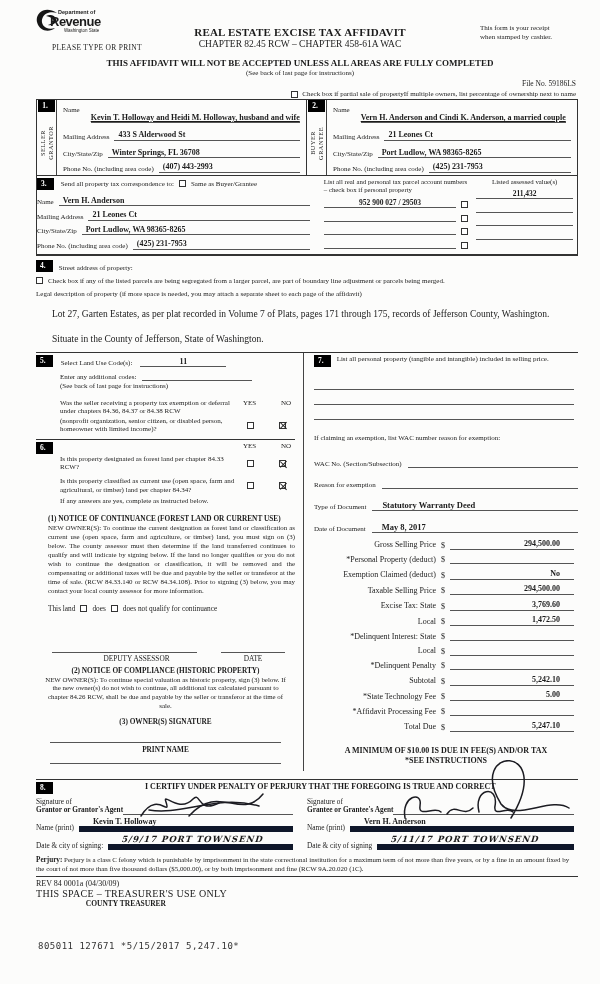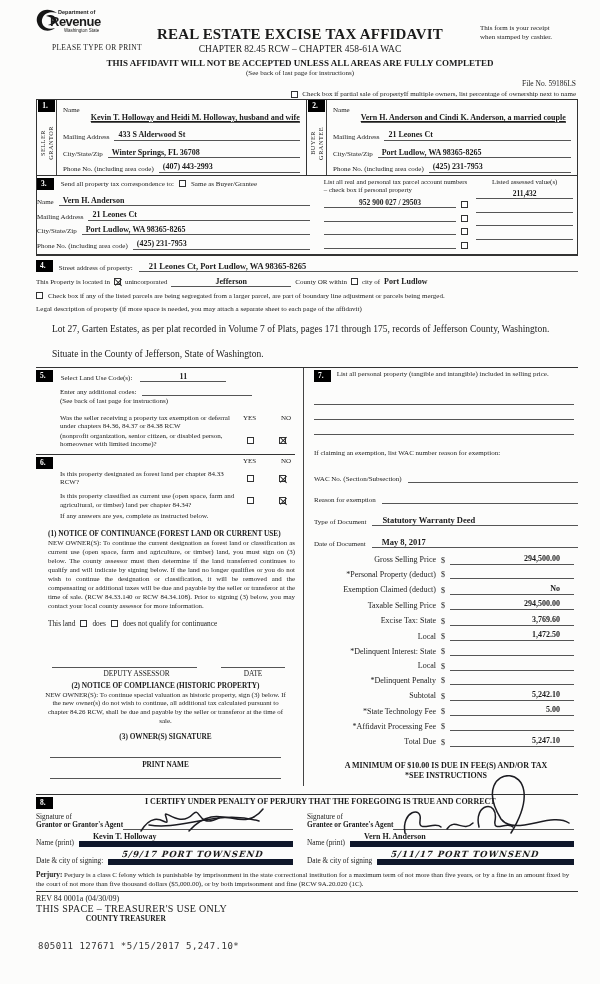--- a/index.html
+++ b/index.html
@@ -17,21 +17,21 @@
   .val{font-weight:bold;font-size:8px;}
   
   .hdr{position:relative;height:56px;}
   .logo{position:absolute;left:36px;top:8px;width:110px;height:30px;}
   .logo svg{position:absolute;left:0;top:0;}
   .logo-top{position:absolute;left:22px;top:1px;font-size:5.5px;font-weight:bold;font-family:"Liberation Sans",sans-serif;}
   .logo-main{position:absolute;left:14px;top:6px;font-size:13px;font-weight:bold;font-family:"Liberation Sans",sans-serif;letter-spacing:-0.5px;}
   .logo-sub{position:absolute;left:28px;top:20px;font-size:4.5px;font-family:"Liberation Sans",sans-serif;}
   .please{position:absolute;left:52px;top:43px;font-size:7.5px;letter-spacing:0.3px;}
   .hdr-c{position:absolute;left:120px;right:120px;top:26px;text-align:center;}
-  .title{font-size:15px;font-weight:bold;letter-spacing:0.2px;}
+  .title{font-size:11px;font-weight:bold;letter-spacing:0.2px;}
   .subtitle{font-size:9.5px;margin-top:1px;}
   .receipt-note{position:absolute;right:24px;top:24px;width:96px;font-size:7px;white-space:pre-line;line-height:8.5px;}
   .warning{text-align:center;font-weight:bold;font-size:9px;margin-top:2px;}
   .seeback{text-align:center;font-size:7px;margin-top:1px;}
   .fileno{text-align:right;font-size:7.5px;padding-right:24px;margin-top:2px;}
   .partial-row{display:flex;justify-content:flex-end;font-size:7px;padding:2px 24px 1px 64px;}
   .partial-left{display:flex;gap:4px;align-items:center;}
   
   .gbox{margin:0 22px 0 36px;border:1.5px solid #333;display:flex;}
   .gcell{width:50%;display:flex;position:relative;}
@@ -276,31 +276,20 @@
         <div class="assline"></div>
         <div class="assline"></div>
       </div>
     </div>
   </div>
 
   <div class="sec4">
     <div class="s4row">
       <span class="secnum">4.</span>
       <span>Street address of property:</span>
-      <span class="fill">21 Leones Ct, Port Ludlow, WA  98365-8265</span>
-    </div>
-    <div class="s4loc">
-      <span>This Property is located in</span>
-      <span class="cb ck"></span>
-      <span>unincorporated</span>
-      <span class="countyfill">Jefferson</span>
-      <span>County OR  within</span>
-      <span class="cb"></span>
-      <span>city of</span>
-      <span class="val" style="font-size:8px;">Port Ludlow</span>
     </div>
     <div class="s4seg">
       <span class="cb"></span>
       <span>Check box if any of the listed parcels are being segregated from a larger parcel, are part of boundary line adjustment or parcels being merged.</span>
     </div>
     <div class="s4legal">Legal description of property (if more space is needed, you may attach a separate sheet to each page of the affidavit)</div>
   </div>
   <div class="legalpara">Lot 27, Garten Estates, as per plat recorded in Volume 7 of Plats, pages 171 through 175, records of Jefferson County, Washington.</div>
   <div class="legalpara2">Situate in the County of Jefferson, State of Washington.</div>
 

